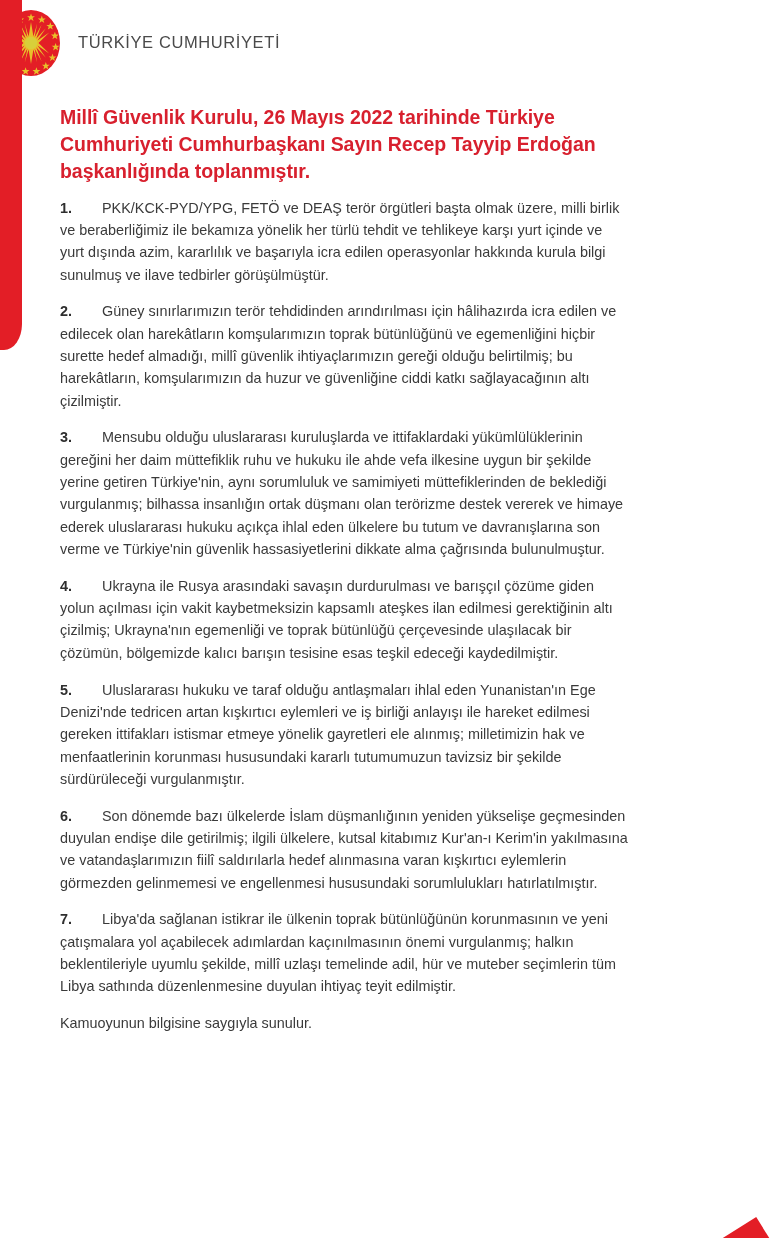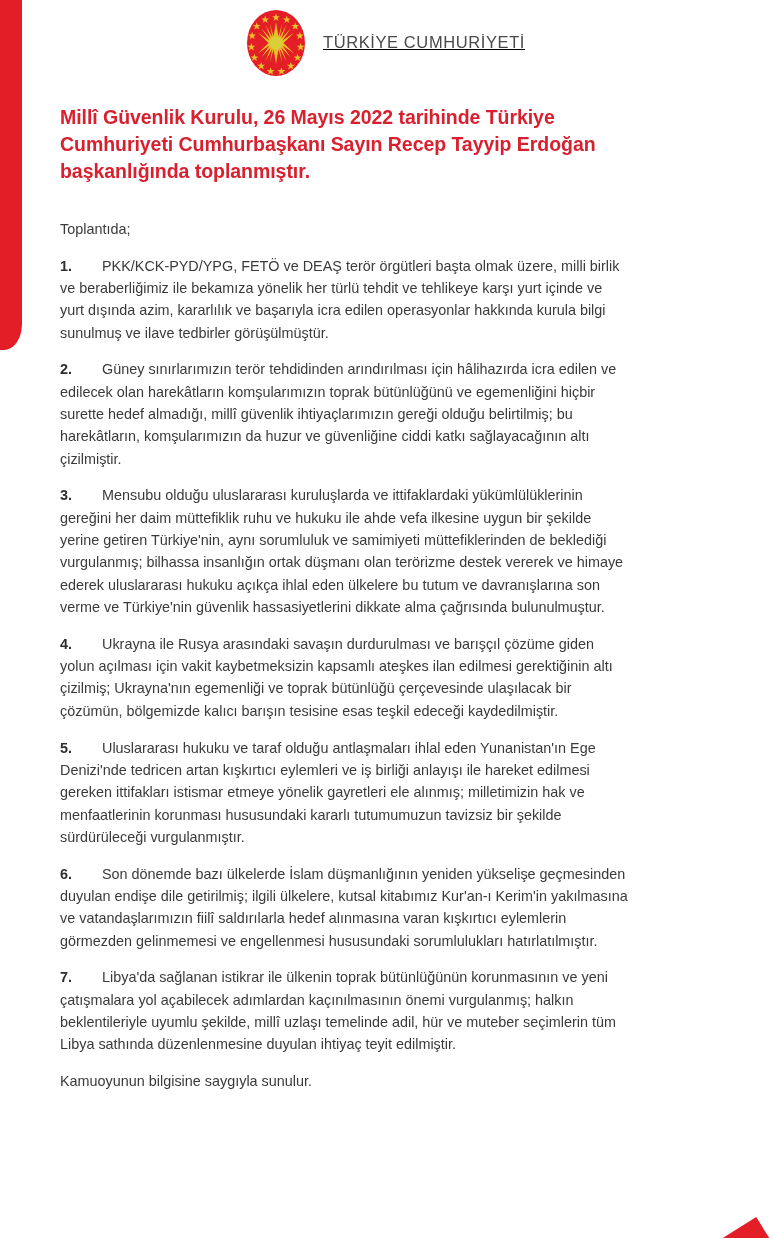--- a/index.html
+++ b/index.html
@@ -45,26 +45,25 @@
     background: #e31e26;
     transform: rotate(-32deg);
     transform-origin: 100% 100%;
     border-top-left-radius: 6px;
   }
 
   
   .doc-header {
     display: flex;
     align-items: center;
-    justify-content: center;
+    justify-content: flex-start;
     gap: 16px;
     padding-top: 8px;
     height: 78px;
     box-sizing: border-box;
-    text-decoration: underline;
   }
   .logo-wrap {
     width: 62px;
     height: 70px;
     position: relative;
     flex: none;
   }
   .logo-wrap svg { display: block; }
   .header-titles {
     line-height: 1.22;
@@ -162,21 +161,20 @@
   </div>
   <div class="header-titles">
     <div class="header-line">TÜRKİYE CUMHURİYETİ</div>
   </div>
 </div>
 
 <div class="content">
 
   <h1 class="doc-title">Millî Güvenlik Kurulu, 26 Mayıs 2022 tarihinde Türkiye Cumhuriyeti Cumhurbaşkanı Sayın Recep Tayyip Erdoğan başkanlığında toplanmıştır.</h1>
 
-  <p class="intro">Toplantıda;</p>
 
   <p class="item">
     <span class="item-num">1.</span><span>PKK/KCK-PYD/YPG, FETÖ ve DEAŞ terör örgütleri başta olmak üzere, milli birlik ve beraberliğimiz ile bekamıza yönelik her türlü tehdit ve tehlikeye karşı yurt içinde ve yurt dışında azim, kararlılık ve başarıyla icra edilen operasyonlar hakkında kurula bilgi sunulmuş ve ilave tedbirler görüşülmüştür.</span>
   </p>
 
   <p class="item">
     <span class="item-num">2.</span><span>Güney sınırlarımızın terör tehdidinden arındırılması için hâlihazırda icra edilen ve edilecek olan harekâtların komşularımızın toprak bütünlüğünü ve egemenliğini hiçbir surette hedef almadığı, millî güvenlik ihtiyaçlarımızın gereği olduğu belirtilmiş; bu harekâtların, komşularımızın da huzur ve güvenliğine ciddi katkı sağlayacağının altı çizilmiştir.</span>
   </p>
 
   <p class="item">

